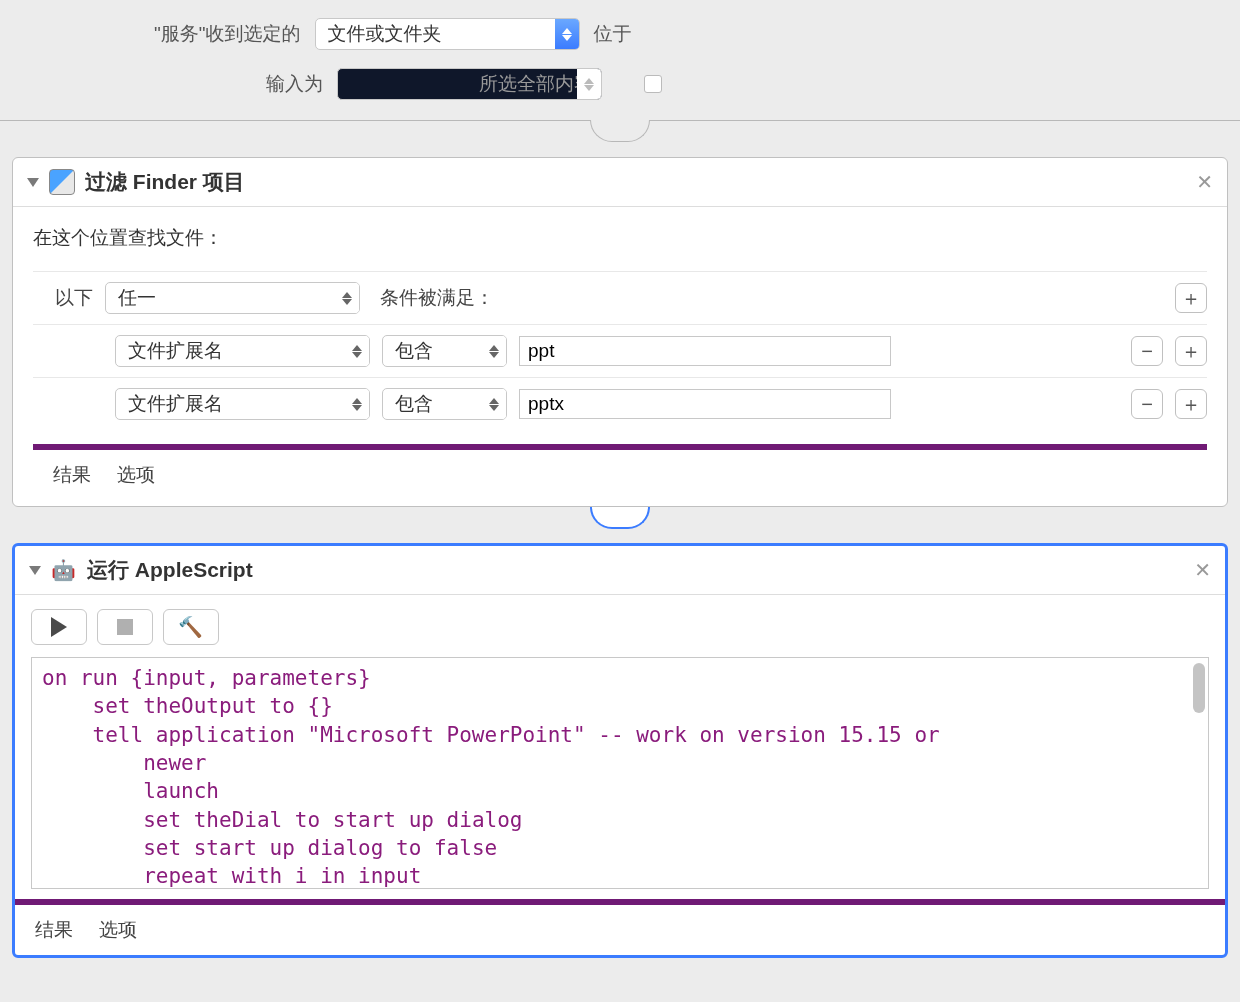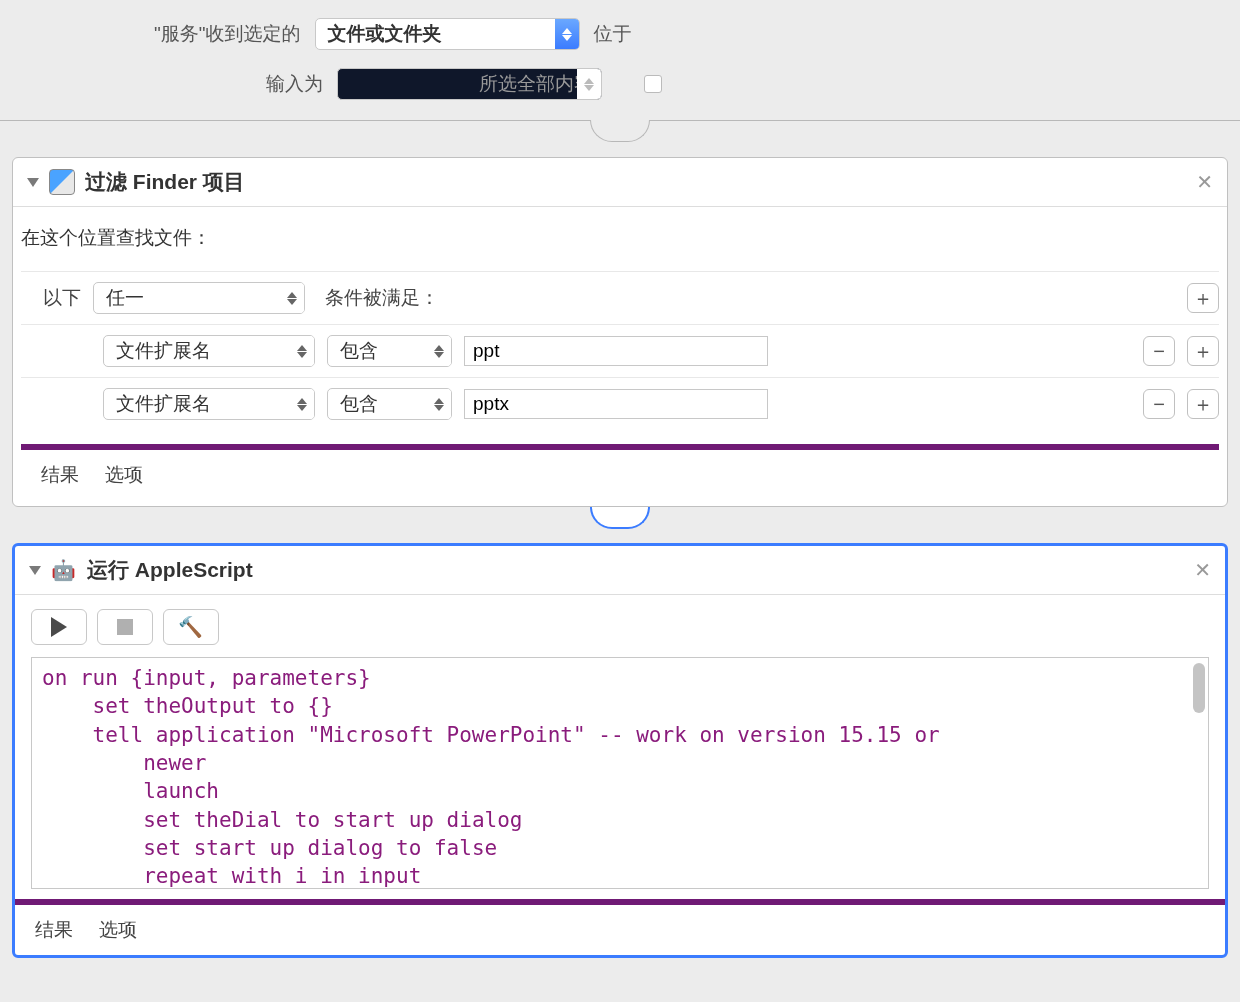--- a/index.html
+++ b/index.html
@@ -33,24 +33,24 @@
   border: 1px solid #c8c8c8;
   border-radius: 5px;
   height: 32px;
   display: inline-flex;
   align-items: center;
   padding: 0 8px 0 12px;
   font-size: 19px;
   color: #333;
   position: relative;
 }
-.select.wide { width: 265px; font-weight: bold; }
+.select.wide { width: 265px; }
 .select.location { width: 380px; }
 .select.midwide { width: 265px; }
-.select.small { width: 212px; }
+.select.small { width: 255px; }
 .select.tiny { width: 125px; }
 .select .arrows {
   position: absolute;
   right: 0; top: 0; bottom: 0;
   width: 24px;
   background: linear-gradient(#6aa8ff,#3b7cff);
   border-radius: 0 4px 4px 0;
   display: flex;
   flex-direction: column;
   align-items: center;
@@ -110,40 +110,40 @@
   font-size: 21px;
   font-weight: 600;
 }
 .close-x {
   margin-left: auto;
   font-size: 20px;
   color: #999;
   cursor: pointer;
 }
 .card-body {
-  padding: 18px 8px 6px;
+  padding: 18px 20px 6px;
 }
 .prompt-text { font-size: 19px; margin-bottom: 20px; }
 .rule-row {
   display: flex;
   align-items: center;
   padding: 10px 0 10px 14px;
   border-top: 1px solid #e8e8e8;
   gap: 12px;
 }
 .rule-row:first-of-type { border-top: none; }
 .rule-indent { width: 56px; }
 .rule-label { font-size: 19px; color: #444; margin-left: 8px; }
 .text-input {
   border: 1px solid #c8c8c8;
   border-radius: 0;
   height: 30px;
   padding: 0 8px;
   font-size: 19px;
-  width: 304px;
+  width: 372px;
   background: #fff;
 }
 .spacer { flex: 1; }
 .round-btn {
   width: 32px; height: 30px;
   border: 1px solid #c0c0c0;
   border-radius: 6px;
   background: #fff;
   display: inline-flex;
   align-items: center;

